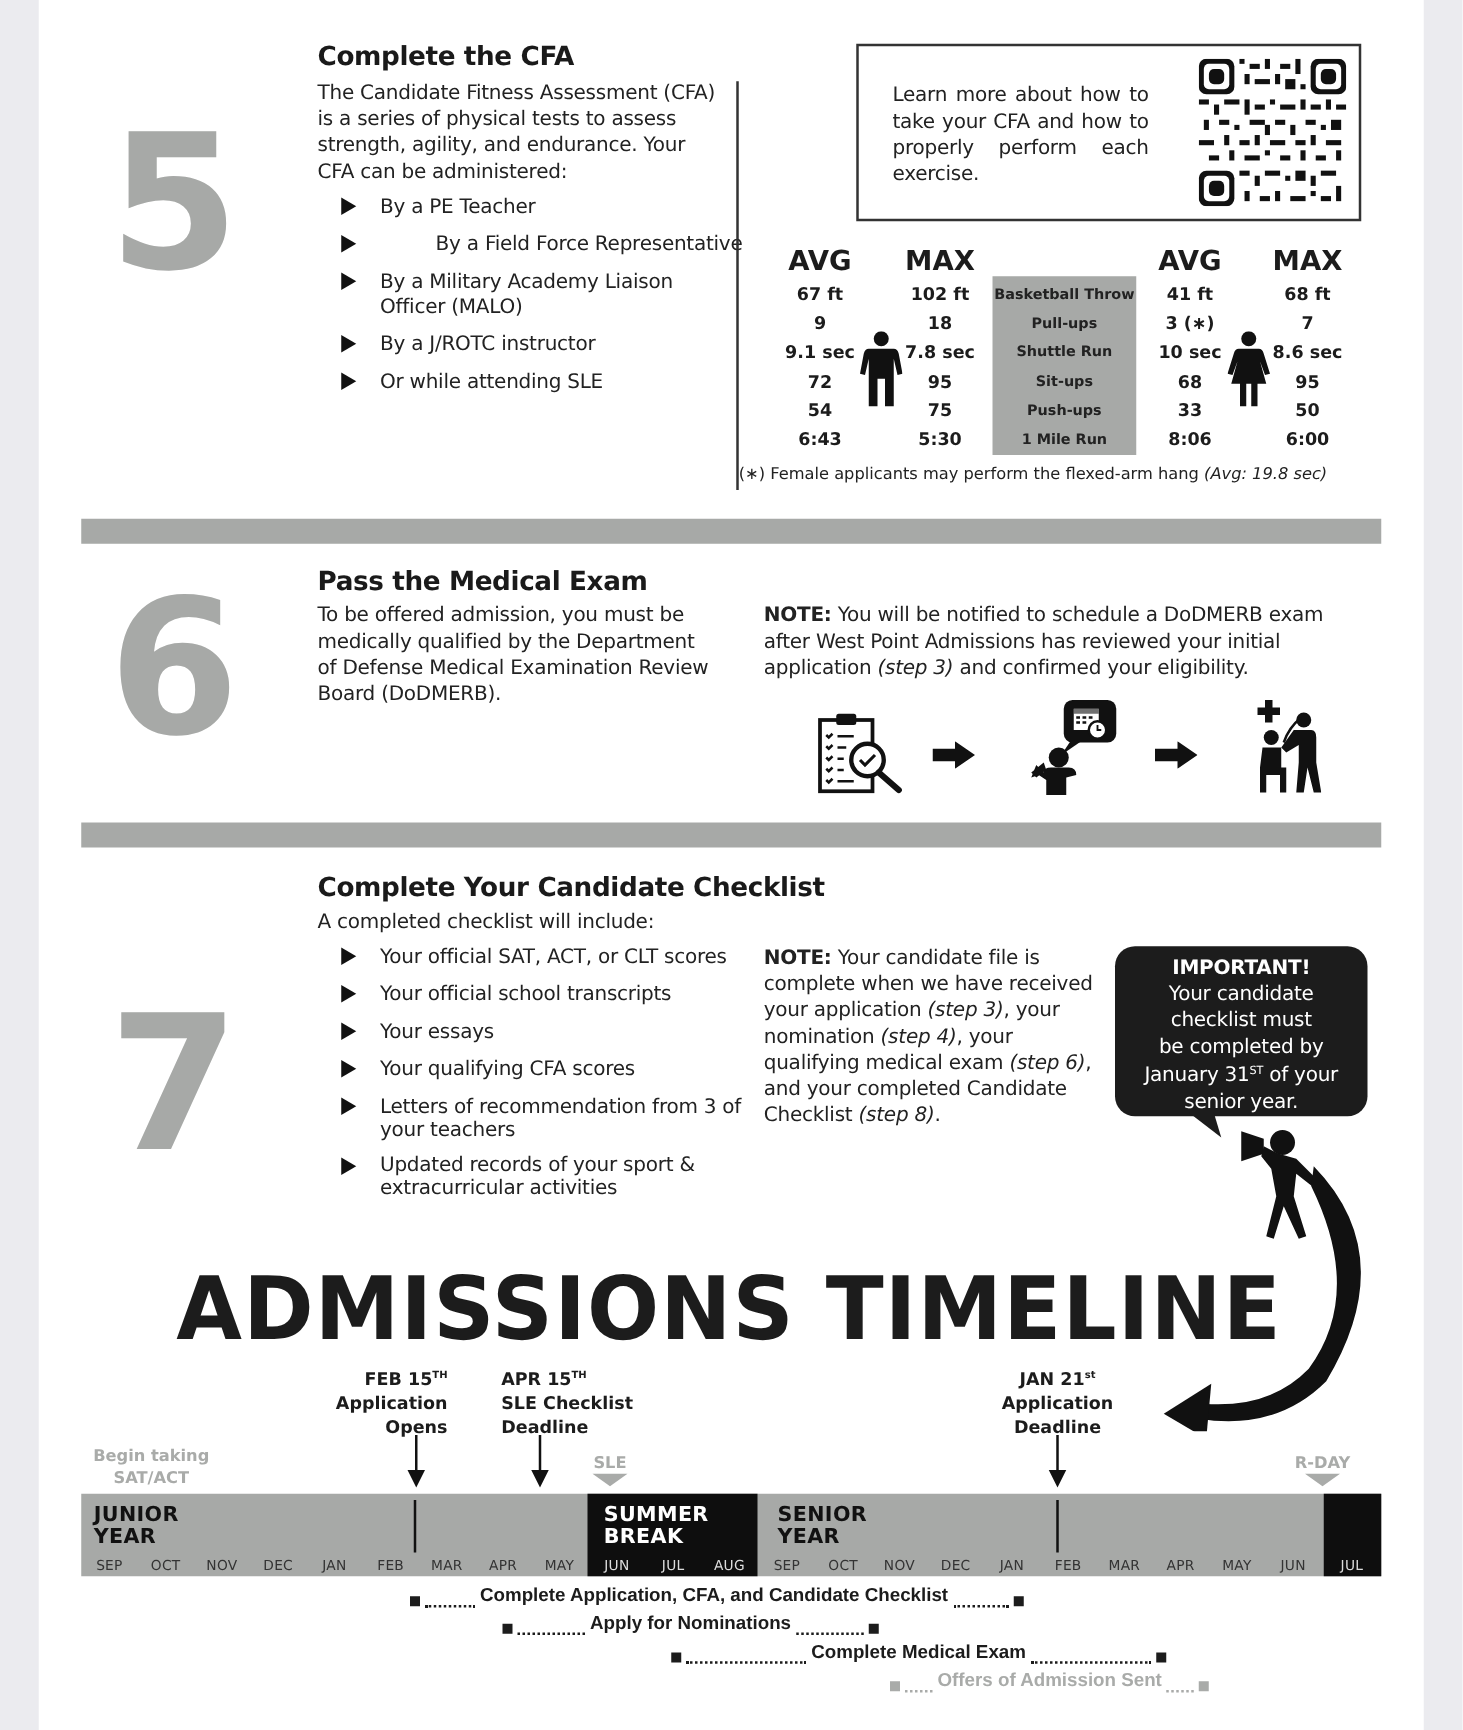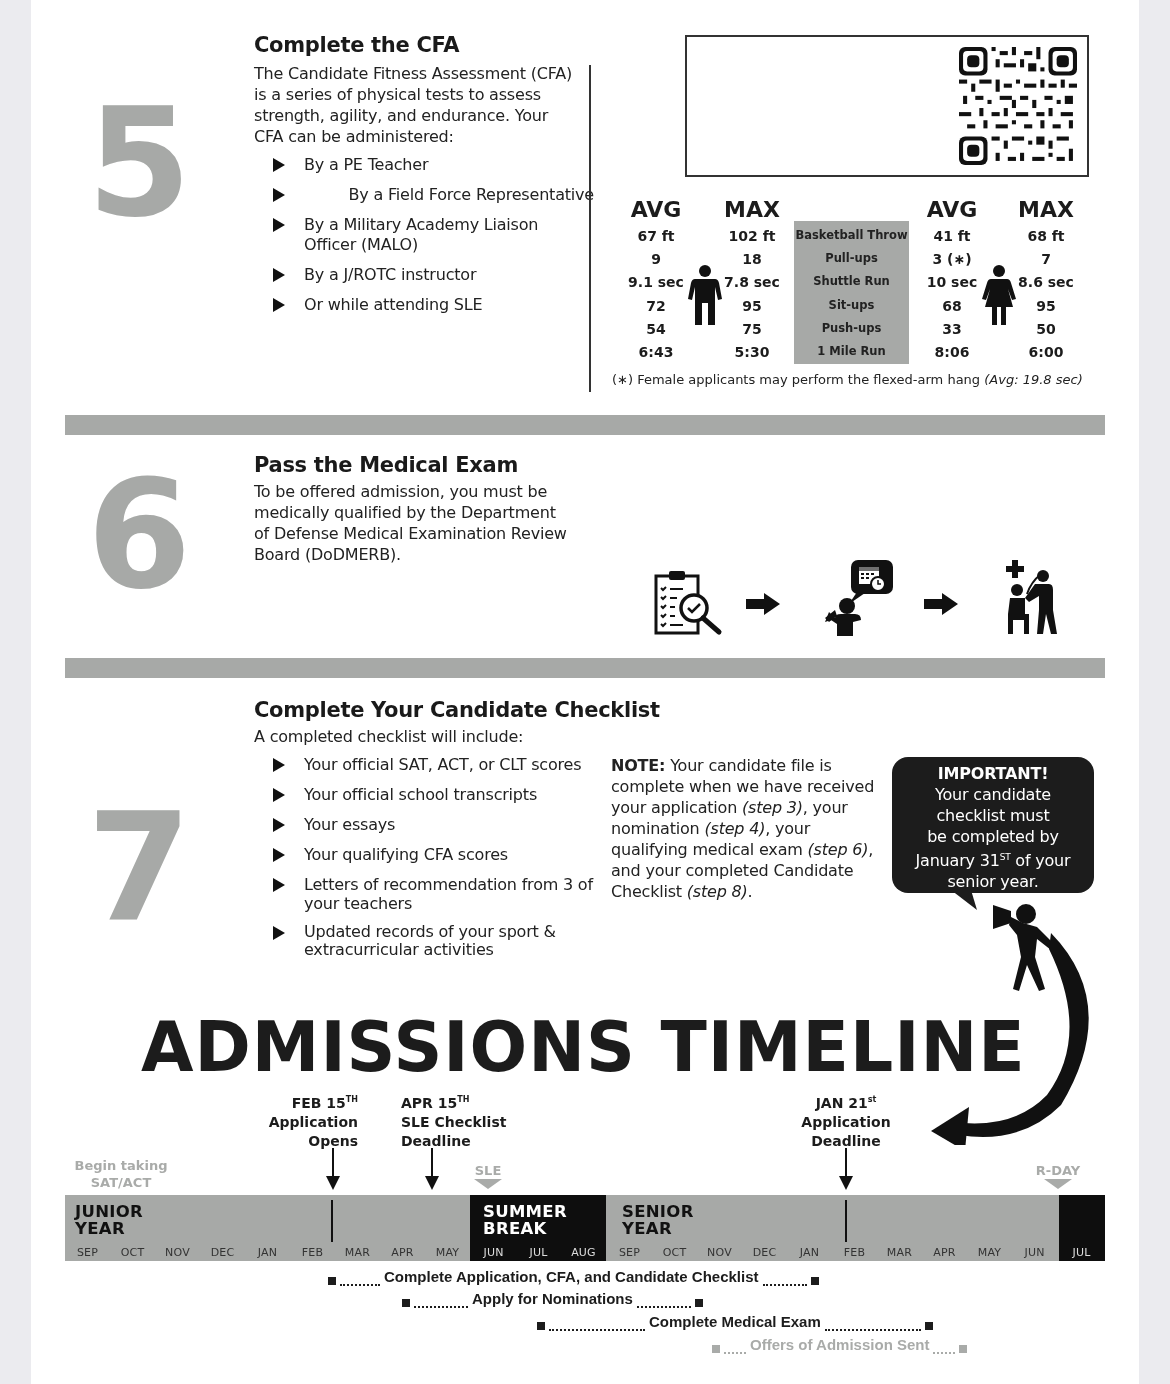--- a/index.html
+++ b/index.html
@@ -18,21 +18,21 @@
   
   .cfa-box { position: absolute; left: 654px; top: 35px; width: 404px; height: 142px; border: 2px solid #333; }
   .cfa-box .txt { position: absolute; left: 27px; top: 28px; width: 205px; font-size: 16px; line-height: 21px; text-align: justify; font-family: "DejaVu Sans", sans-serif; letter-spacing: -0.2px; color: #222; }
   .qr { position: absolute; left: 272px; top: 10px; width: 118px; height: 118px; }
   
   .stat-col { position: absolute; text-align: center; font-weight: bold; font-family: "DejaVu Sans", sans-serif; font-size: 14px; color: #1c1c1c; }
   .stat-col .hdr { font-size: 22px; line-height: 26px; height: 26px; margin-bottom: 2px; letter-spacing: 0; }
   .stat-col .v { height: 23.2px; line-height: 23.2px; }
   .label-box { position: absolute; left: 763px; top: 221px; width: 115px; height: 143px; background: #a7a9a7; font-family: "DejaVu Sans", sans-serif; font-weight: bold; font-size: 11.5px; text-align: center; color: #222; padding-top: 3px; }
   .label-box .l { height: 23.2px; line-height: 23.2px; }
-  .footnote { position: absolute; left: 581px; top: 372px; font-size: 13px; font-family: "DejaVu Sans", sans-serif; color: #222; }
+  .footnote { position: absolute; left: 560px; top: 372px; font-size: 13px; font-family: "DejaVu Sans", sans-serif; color: #222; }
   .footnote i { font-style: italic; }
   
   .arrow-right { position: absolute; width: 34px; height: 22px; }
   
   .bubble { position: absolute; left: 861px; top: 757px; width: 202px; height: 136px; background: #1c1c1c; border-radius: 16px; color: #fff; text-align: center; font-family: "DejaVu Sans", sans-serif; font-size: 16px; line-height: 21px; padding-top: 6px; letter-spacing: -0.2px; }
   .bubble .imp { font-weight: bold; }
   .bubble sup { font-size: 9px; vertical-align: 6px; }
   .title-big { position: absolute; left: 110px; top: 1006px; font-family: "DejaVu Sans", sans-serif; font-weight: bold; font-size: 70px; letter-spacing: 1px; color: #1c1c1c; transform: scaleX(0.97); transform-origin: left; white-space: nowrap; }
   
   .tl-bar { position: absolute; left: 34px; top: 1195px; width: 1040px; height: 66px; background: #a7a9a7; }
@@ -66,20 +66,21 @@
     <li style="margin-bottom:10px;"><span class="tri"></span><span>By a PE Teacher</span></li>
     <li style="margin-bottom:10px;text-align:right;"><span class="tri"></span><span>By a Field Force Representative</span></li>
     <li style="margin-bottom:10px; width:300px;"><span class="tri"></span><span>By a Military Academy Liaison Officer (MALO)</span></li>
     <li style="margin-bottom:10px;"><span class="tri"></span><span>By a J/ROTC instructor</span></li>
     <li><span class="tri"></span><span>Or while attending SLE</span></li>
   </ul>
 
   <div class="vline" style="left:558px; top:65px; height:327px;"></div>
 
   <div class="cfa-box">
+    <div class="txt">Learn more about how to take your CFA and how to properly perform each exercise.</div>
     <svg class="qr" viewBox="0 0 29 29">
       <rect width="29" height="29" fill="#fff"></rect>
       <g fill="#111">
         <rect x="0" y="0" width="7" height="7" rx="1.5"></rect>
           <rect x="1" y="1" width="5" height="5" fill="#fff" rx="1"></rect>
           <rect x="2" y="2" width="3" height="3" rx="1"></rect>
         <rect x="22" y="0" width="7" height="7" rx="1.5"></rect>
           <rect x="23" y="1" width="5" height="5" fill="#fff" rx="1"></rect>
           <rect x="24" y="2" width="3" height="3" rx="1"></rect>
         <rect x="0" y="22" width="7" height="7" rx="1.5"></rect>
@@ -210,20 +211,23 @@
     <span>Female applicants may perform the flexed-arm hang</span>
     <i>(Avg: 19.8 sec)</i>
   </div>
 
   <div class="divider-band" style="top:415px;"></div>
 
   <div class="bignum" style="left:56px; top:460px;">6</div>
   <div class="h2" style="left:223px; top:453px;">Pass the Medical Exam</div>
   <div class="body" style="left:223px; top:481px; width:315px;">To be offered admission, you must be medically qualified by the Department of Defense Medical Examination Review Board (DoDMERB).</div>
 
+  <div class="body" style="left:580px; top:481px; width:470px;">
+    <b>NOTE:</b><span> You will be notified to schedule a DoDMERB exam after West Point Admissions has reviewed your initial application </span><i>(step 3)</i><span> and confirmed your eligibility.</span>
+  </div>
 
   <svg class="abs" style="left:622px; top:570px; width:75px; height:66px;" viewBox="0 0 75 66">
     <rect x="3" y="6" width="42" height="57" fill="none" stroke="#111" stroke-width="3"></rect>
     <rect x="16" y="1" width="16" height="9" rx="2" fill="#111"></rect>
     <g stroke="#111" stroke-width="2" fill="none">
       <path d="M8 18 l2 2 l3 -3"></path>
         <path d="M8 27 l2 2 l3 -3"></path>
         <path d="M8 36 l2 2 l3 -3"></path>
         <path d="M8 45 l2 2 l3 -3"></path>
         <path d="M8 54 l2 2 l3 -3"></path>

